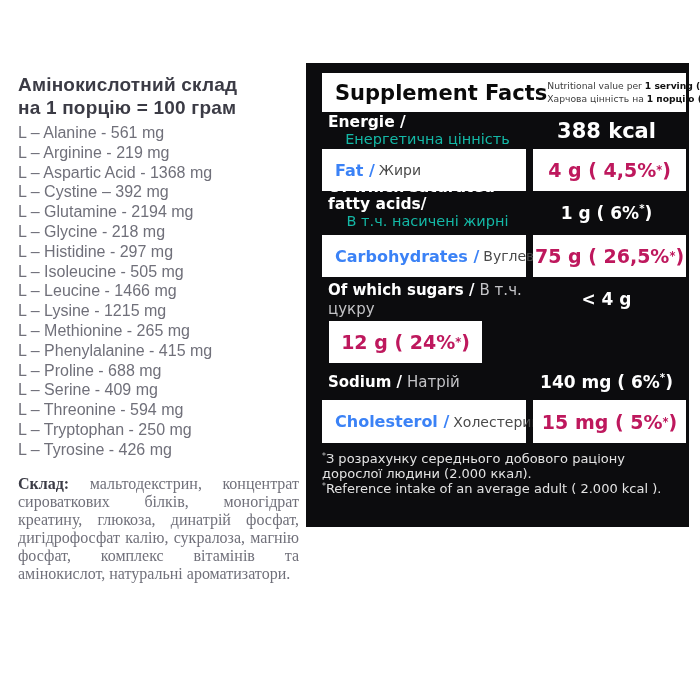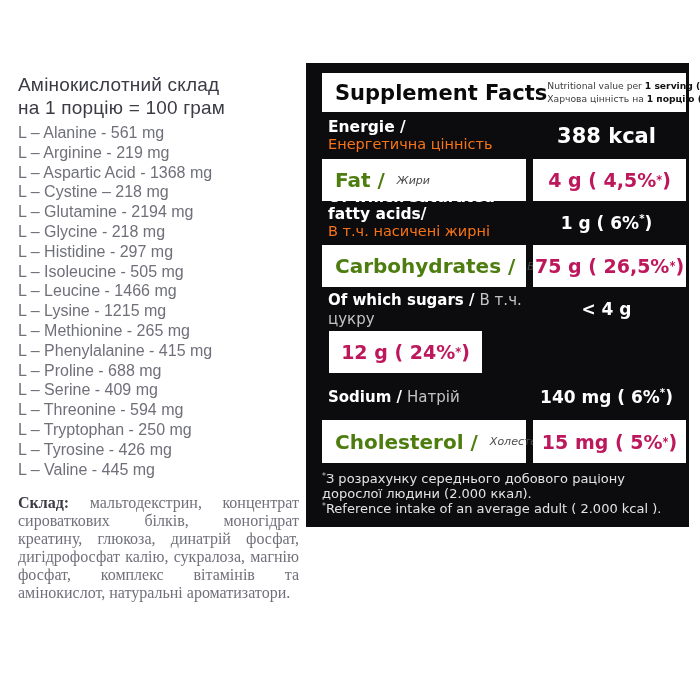--- a/index.html
+++ b/index.html
@@ -13,21 +13,21 @@
   sup { font-size: 0.6em; line-height: 0; vertical-align: super; }
 
   
   .left-col {
     position: absolute;
     left: 18px; top: 74px;
     width: 281px;
   }
   .amino-title {
     font-size: 19px;
-    font-weight: normal;
+    font-weight: bold;
     color: #3b3b45;
     line-height: 22.5px;
     letter-spacing: 0.2px;
   }
   .amino-list { margin-top: 4px; }
   .amino-item {
     font-size: 16px;
     color: #70707a;
     line-height: 19.8px;
     font-weight: 500;
@@ -88,22 +88,23 @@
   .row-dark .lbl .l1 {
     display: block;
     font-size: 15.5px;
     font-weight: bold;
     color: #ffffff;
     line-height: 17px;
   }
   .row-dark .lbl .l2 {
     display: block;
     font-size: 14.5px;
-    color: #f97316;
+    color: #14b8a6;
     line-height: 17px;
+    text-align: center;
   }
   .row-dark .lbl .inline-en {
     font-size: 15px; font-weight: bold; color: #ffffff;
   }
   .row-dark .lbl .inline-ua {
     font-size: 15px; color: #c3c3c6; font-weight: normal;
   }
   .row-dark .val {
     flex: 1;
     text-align: center;
@@ -119,37 +120,37 @@
     display: flex;
   }
   .row-light .box-l {
     width: 204px;
     background: #ffffff;
     display: flex;
     align-items: center;
     padding-left: 13px;
     white-space: nowrap;
   }
-  .row-light .box-l .en { font-size: 20px; font-weight: bold; color: #4d7c0f; }
-  .row-light .box-l .ua { font-size: 11px; color: #4a4a4a; margin-left: 12px; font-style: italic; }
+  .row-light .box-l .en { font-size: 16px; font-weight: bold; color: #3b82f6; }
+  .row-light .box-l .ua { font-size: 14px; color: #4a4a4a; margin-left: 4px; }
   .row-light .box-r {
     width: 153px;
     margin-left: 7px;
     background: #ffffff;
     display: flex;
     align-items: center;
     justify-content: center;
     font-size: 19px;
     font-weight: bold;
     color: #be185d;
     white-space: nowrap;
   }
 
   .h-header { height: 39px; }
-  .h-47 { height: 47px; }
+  .h-47 { height: 37px; }
   .h-44 { height: 44px; }
   .h-43 { height: 43px; }
   .h-42 { height: 42px; }
 
   .p-footnote {
     width: 358px;
     padding-top: 9px;
     font-size: 13px;
     line-height: 14.8px;
     color: #e3e3e3;
@@ -160,35 +161,34 @@
 
 <div class="left-col">
   <div class="amino-title">
     <div>Амінокислотний склад</div>
     <div>на 1 порцію = 100 грам</div>
   </div>
   <div class="amino-list">
     <div class="amino-item">L – Alanine - 561 mg</div>
     <div class="amino-item">L – Arginine - 219 mg</div>
     <div class="amino-item">L – Aspartic Acid - 1368 mg</div>
-    <div class="amino-item">L – Cystine – 218 mg</div>
+    <div class="amino-item">L – Cystine – 392 mg</div>
     <div class="amino-item">L – Glutamine - 2194 mg</div>
     <div class="amino-item">L – Glycine - 218 mg</div>
     <div class="amino-item">L – Histidine - 297 mg</div>
     <div class="amino-item">L – Isoleucine - 505 mg</div>
     <div class="amino-item">L – Leucine - 1466 mg</div>
     <div class="amino-item">L – Lysine - 1215 mg</div>
     <div class="amino-item">L – Methionine - 265 mg</div>
     <div class="amino-item">L – Phenylalanine - 415 mg</div>
     <div class="amino-item">L – Proline - 688 mg</div>
     <div class="amino-item">L – Serine - 409 mg</div>
     <div class="amino-item">L – Threonine - 594 mg</div>
     <div class="amino-item">L – Tryptophan - 250 mg</div>
     <div class="amino-item">L – Tyrosine - 426 mg</div>
-    <div class="amino-item">L – Valine - 445 mg</div>
   </div>
   <p class="composition"><span class="comp-label">Склад:</span> <span>мальтодекстрин, концентрат сироваткових білків, моногідрат креатину, глюкоза, динатрій фосфат, дигідрофосфат калію, сукралоза, магнію фосфат, комплекс вітамінів та амінокислот, натуральні ароматизатори.</span></p>
 </div>
 
 <div class="panel">
 
   <div class="p-header h-header">
     <div class="p-title">Supplement Facts</div>
     <div class="p-note">
       <div><span>Nutritional value per </span><b>1 serving (100 g)</b></div>

